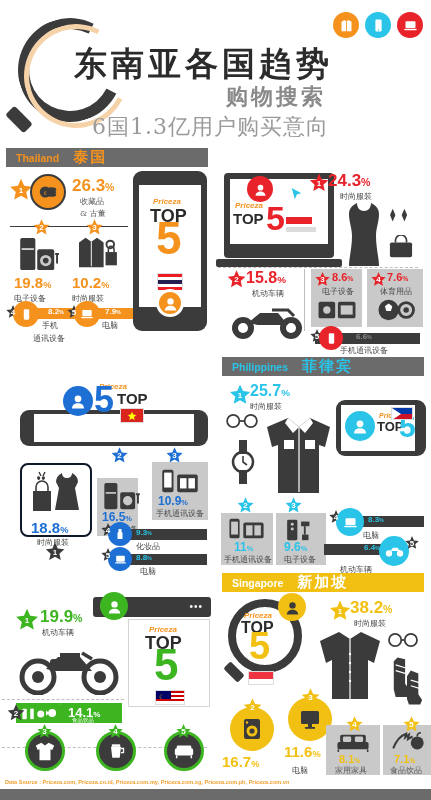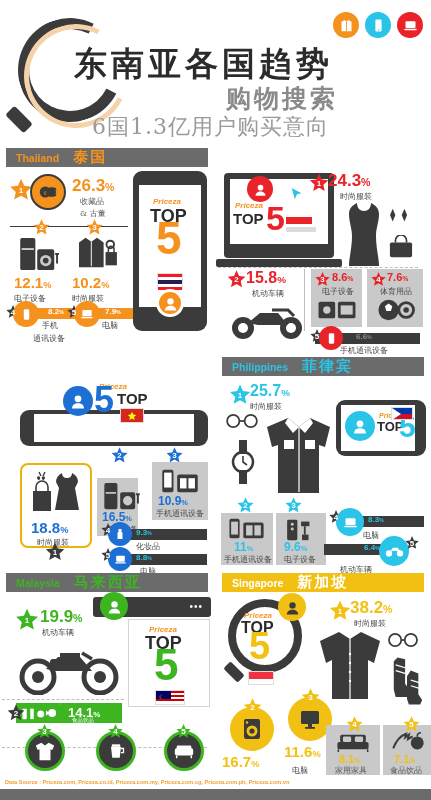--- a/index.html
+++ b/index.html
@@ -37,21 +37,21 @@
   .title-cn {
     position: absolute; left: 74px; top: 42px;
     font-family: "DejaVu Serif", serif;
     font-size: 33px; font-weight: bold; color: #2b2b2b;
     letter-spacing: 4px;
     white-space: nowrap;
   }
   .title-sub {
     position: absolute; left: 226px; top: 82px;
     font-family: "DejaVu Serif", serif;
-    font-size: 25px; font-weight: bold; color: #8a8a8a;
+    font-size: 22px; font-weight: bold; color: #8a8a8a;
     letter-spacing: 3px;
     white-space: nowrap;
   }
   .title-tag {
     position: absolute; left: 92px; top: 112px;
     font-family: "DejaVu Serif", serif;
     font-size: 22px; color: #9a9a9a;
     letter-spacing: 1px;
     white-space: nowrap;
   }
@@ -182,21 +182,21 @@
           <svg width="46" height="34" viewBox="0 0 48 36">
               <rect x="2" y="1" width="16" height="34" rx="2" fill="#3b3b3b"></rect>
               <rect x="3.5" y="12" width="13" height="1.5" fill="#fff"></rect>
               <rect x="20" y="13" width="18" height="22" rx="2" fill="#3b3b3b"></rect>
               <circle cx="29" cy="25" r="6" fill="#c9c9c9"></circle>
               <circle cx="29" cy="25" r="3" fill="#3b3b3b"></circle>
               <path d="M41 18v10M39 18l4 0" stroke="#3b3b3b" stroke-width="2"></path>
             </svg>
         </div>
         <div class="pct" style="position:absolute;left:14px;top:105px;font-size:15px;color:#f5921e">
-          <span>12.1</span><span class="u">%</span>
+          <span>19.8</span><span class="u">%</span>
         </div>
         <div class="lbl" style="position:absolute;left:14px;top:124px">电子设备</div>
 
         <div class="star" style="position:absolute;left:85px;top:49px;width:19px;height:19px">
           <svg width="19" height="19" viewBox="0 0 24 24">
               <path d="M12 1.5l3 6.6 7.2.8-5.4 4.9 1.5 7-6.3-3.6-6.3 3.6 1.5-7L2 8.9l7.2-.8z" fill="#f5921e"></path>
             </svg>
           <span>3</span>
         </div>
         <div style="position:absolute;left:74px;top:66px">
@@ -425,21 +425,21 @@
         </div>
         <div class="brand" style="position:absolute;left:99px;top:4px;color:#f5921e">Priceza</div>
         <div class="five" style="position:absolute;left:94px;top:8px;font-size:36px;color:#1d6fd4">5</div>
         <div class="topword" style="position:absolute;left:117px;top:12px;font-size:15px">TOP</div>
         <div class="flag" style="position:absolute;left:120px;top:30px;width:24px;height:15px;background:#DA251D;display:flex;align-items:center;justify-content:center">
           <svg width="10" height="10" viewBox="0 0 24 24">
               <path d="M12 2l3 6.6 7.2.8-5.4 4.9 1.5 7-6.3-3.6-6.3 3.6 1.5-7L1.8 9.4l7.2-.8z" fill="#FF0"></path>
             </svg>
         </div>
 
-        <div style="position:absolute;left:20px;top:85px;width:72px;height:85px;border:2px solid #eab308;border-radius:8px">
+        <div style="position:absolute;left:20px;top:85px;width:72px;height:74px;border:2px solid #0f172a;border-radius:8px">
           <div style="position:absolute;left:6px;top:4px">
             <svg width="62" height="52" viewBox="0 0 62 52">
                 <path d="M11 3l2 4M17 3l-2 4" stroke="#3b3b3b" stroke-width="1.4"></path>
                 <path d="M9 8c2-2 4 0 3 2s-3 1-3-2zM17 8c-2-2-4 0-3 2s3 1 3-2z" fill="#3b3b3b"></path>
                 <path d="M5 22h18v20H5z" fill="#3b3b3b"></path>
                 <path d="M8 22v-4a6 6 0 0112 0v4" fill="none" stroke="#3b3b3b" stroke-width="1.6"></path>
                 <path d="M34 4c0 3 2 5 5 5s5-2 5-5c4 2 6 5 6 9l-3 6 4 22H27l4-22-3-6c0-4 2-7 6-9z" fill="#3b3b3b"></path>
               </svg>
           </div>
           <div class="pct" style="position:absolute;left:9px;top:54px;font-size:15px;color:#1d6fd4">
@@ -674,24 +674,20 @@
           <svg width="16" height="16" viewBox="0 0 24 24">
               <path d="M12 1.5l3 6.6 7.2.8-5.4 4.9 1.5 7-6.3-3.6-6.3 3.6 1.5-7L2 8.9l7.2-.8z" fill="#3b3b3b"></path>
             </svg>
           <span>5</span>
         </div>
         <div class="lbl" style="position:absolute;left:124px;top:186px">机动车辆</div>
       </div>
     </div>
 
     <div class="sec r3 c1">
-      <div class="bar" style="top:10px">
-        <span class="en" style="color:#3cb521">Malaysia</span>
-        <span class="cn" style="color:#3cb521">马来西亚</span>
-      </div>
       <div class="body" style="top:32px">
 
         <div style="position:absolute;left:93px;top:2px;width:118px;height:20px;background:#3b3b3b;border-radius:3px">
           <span style="position:absolute;left:6px;top:3px">
             <svg width="13" height="13" viewBox="0 0 24 24">
                 <circle cx="10" cy="10" r="6.5" fill="none" stroke="#fff" stroke-width="2"></circle>
                 <path d="M15 15l5 5" stroke="#fff" stroke-width="2.4"></path>
               </svg>
           </span>
           <span style="position:absolute;right:8px;top:4px;color:#fff;font-size:10px;letter-spacing:1px">•••</span>

